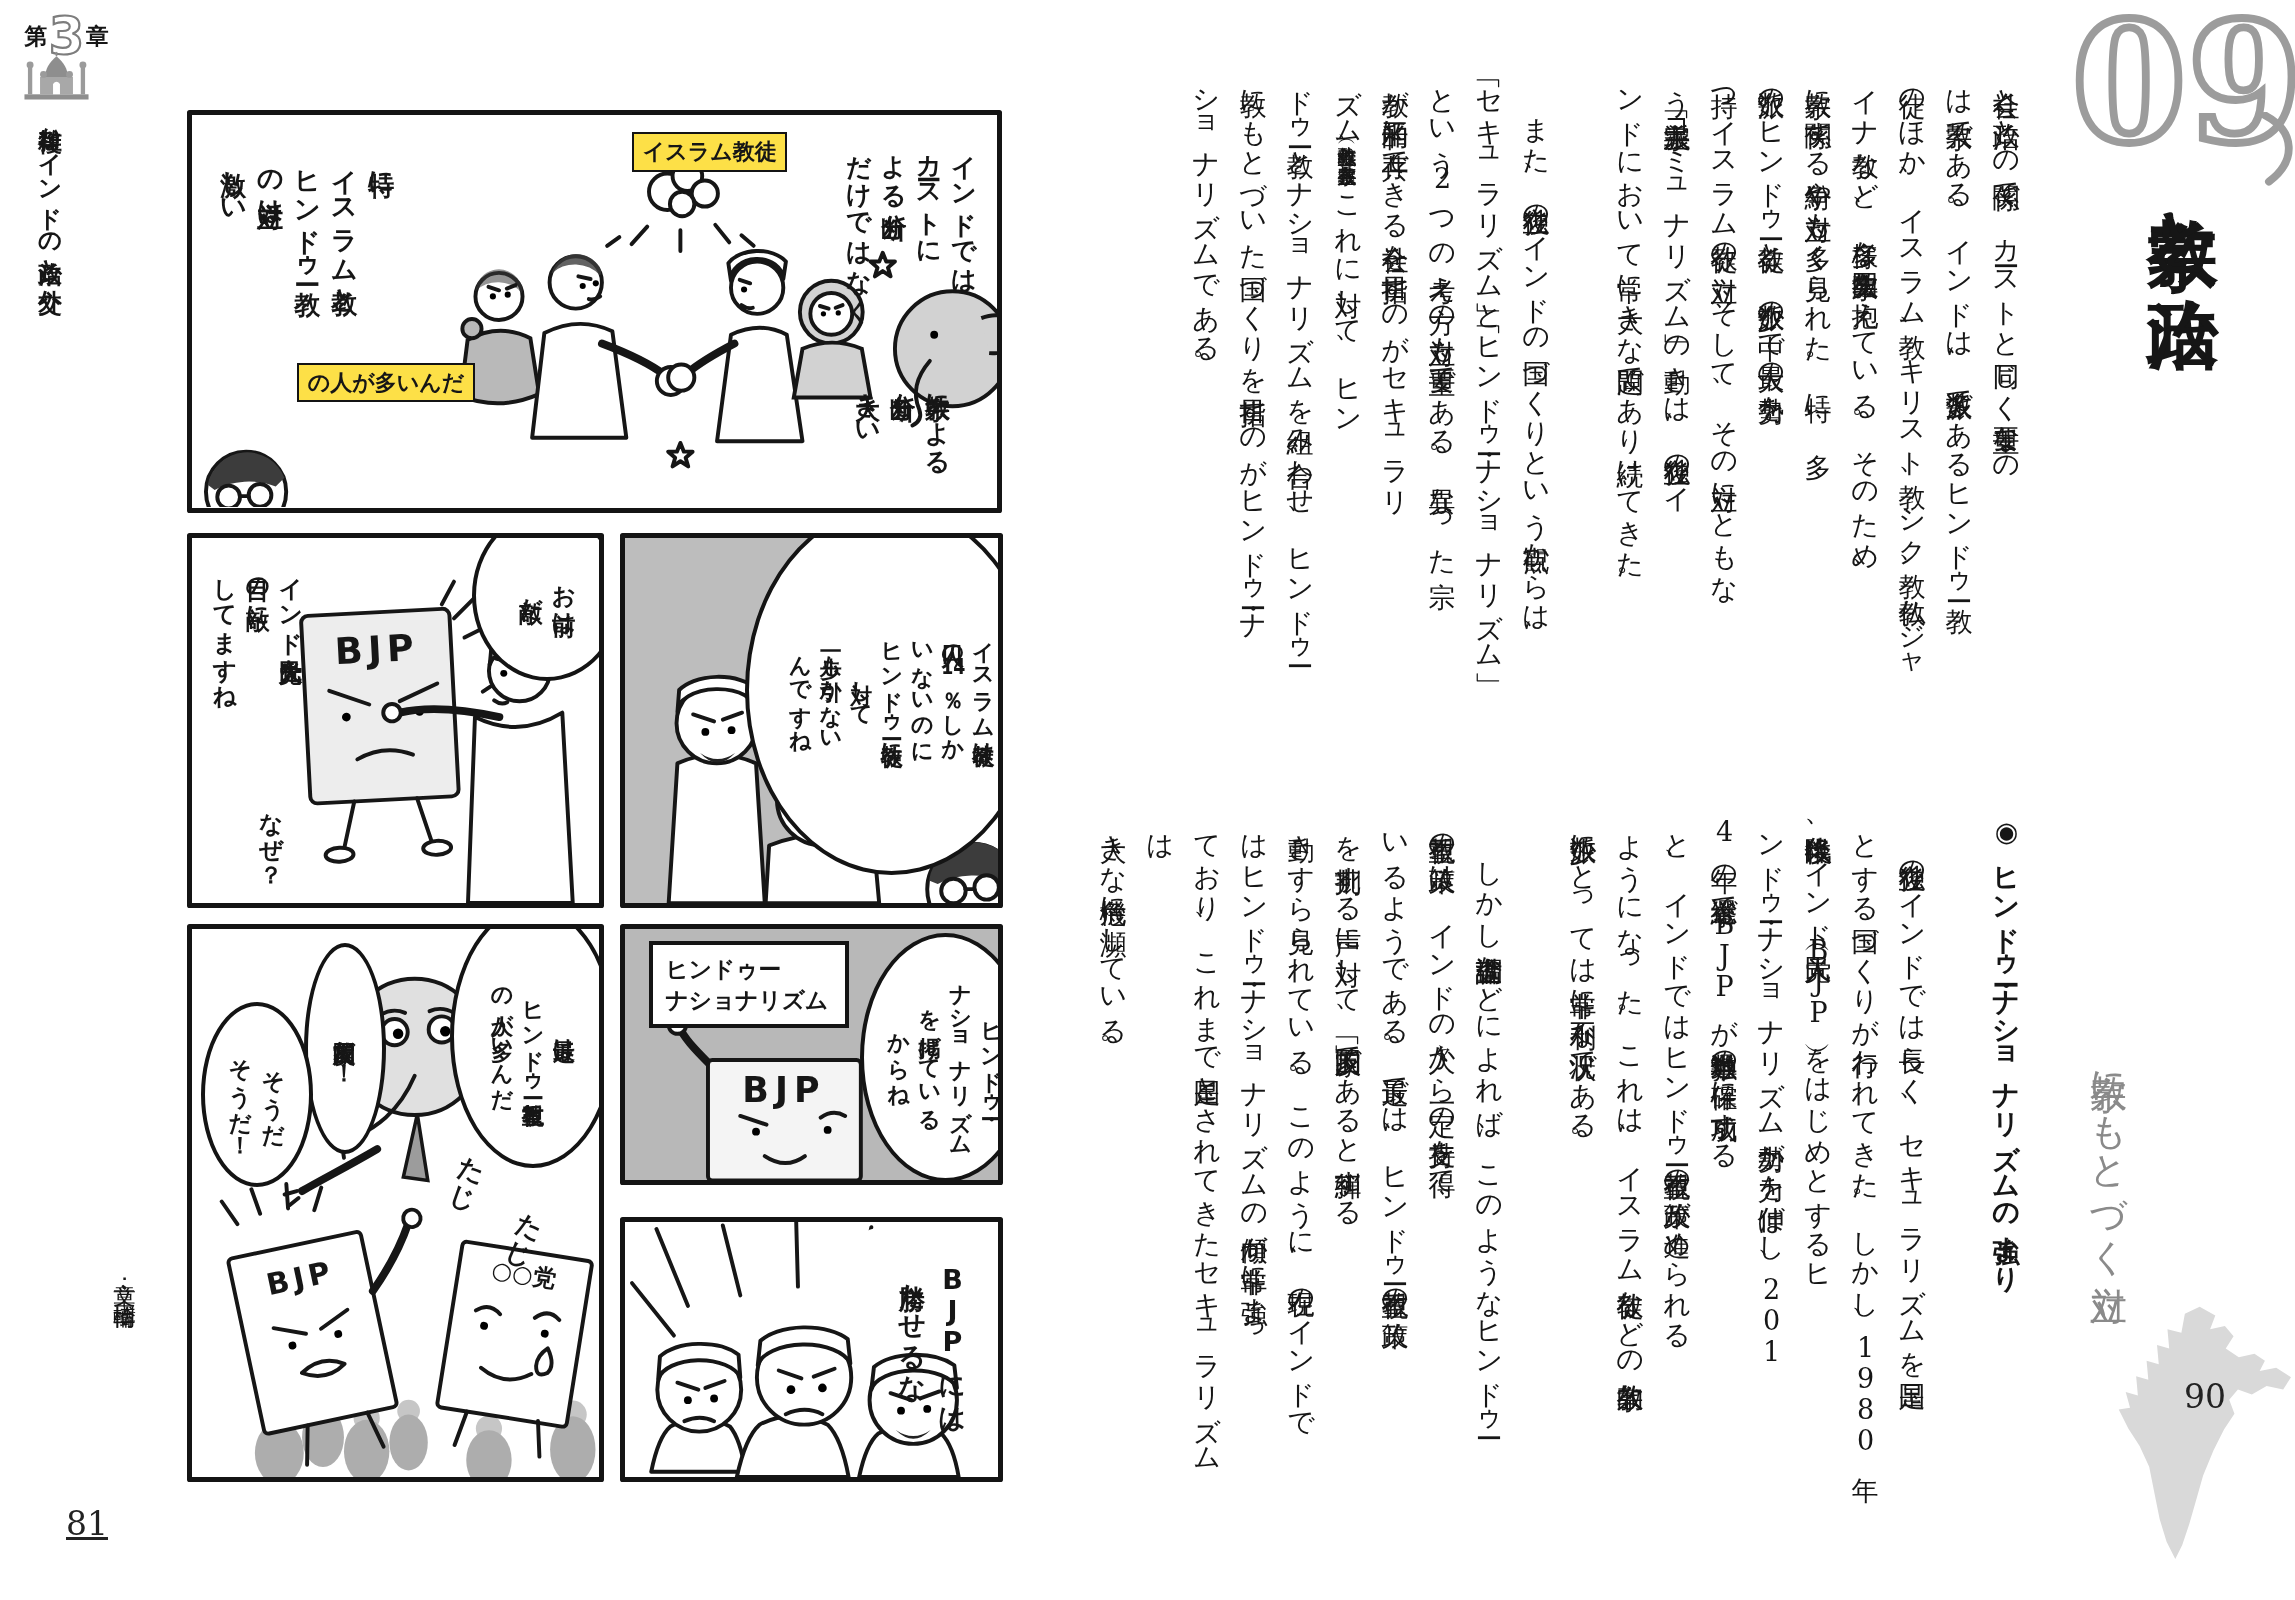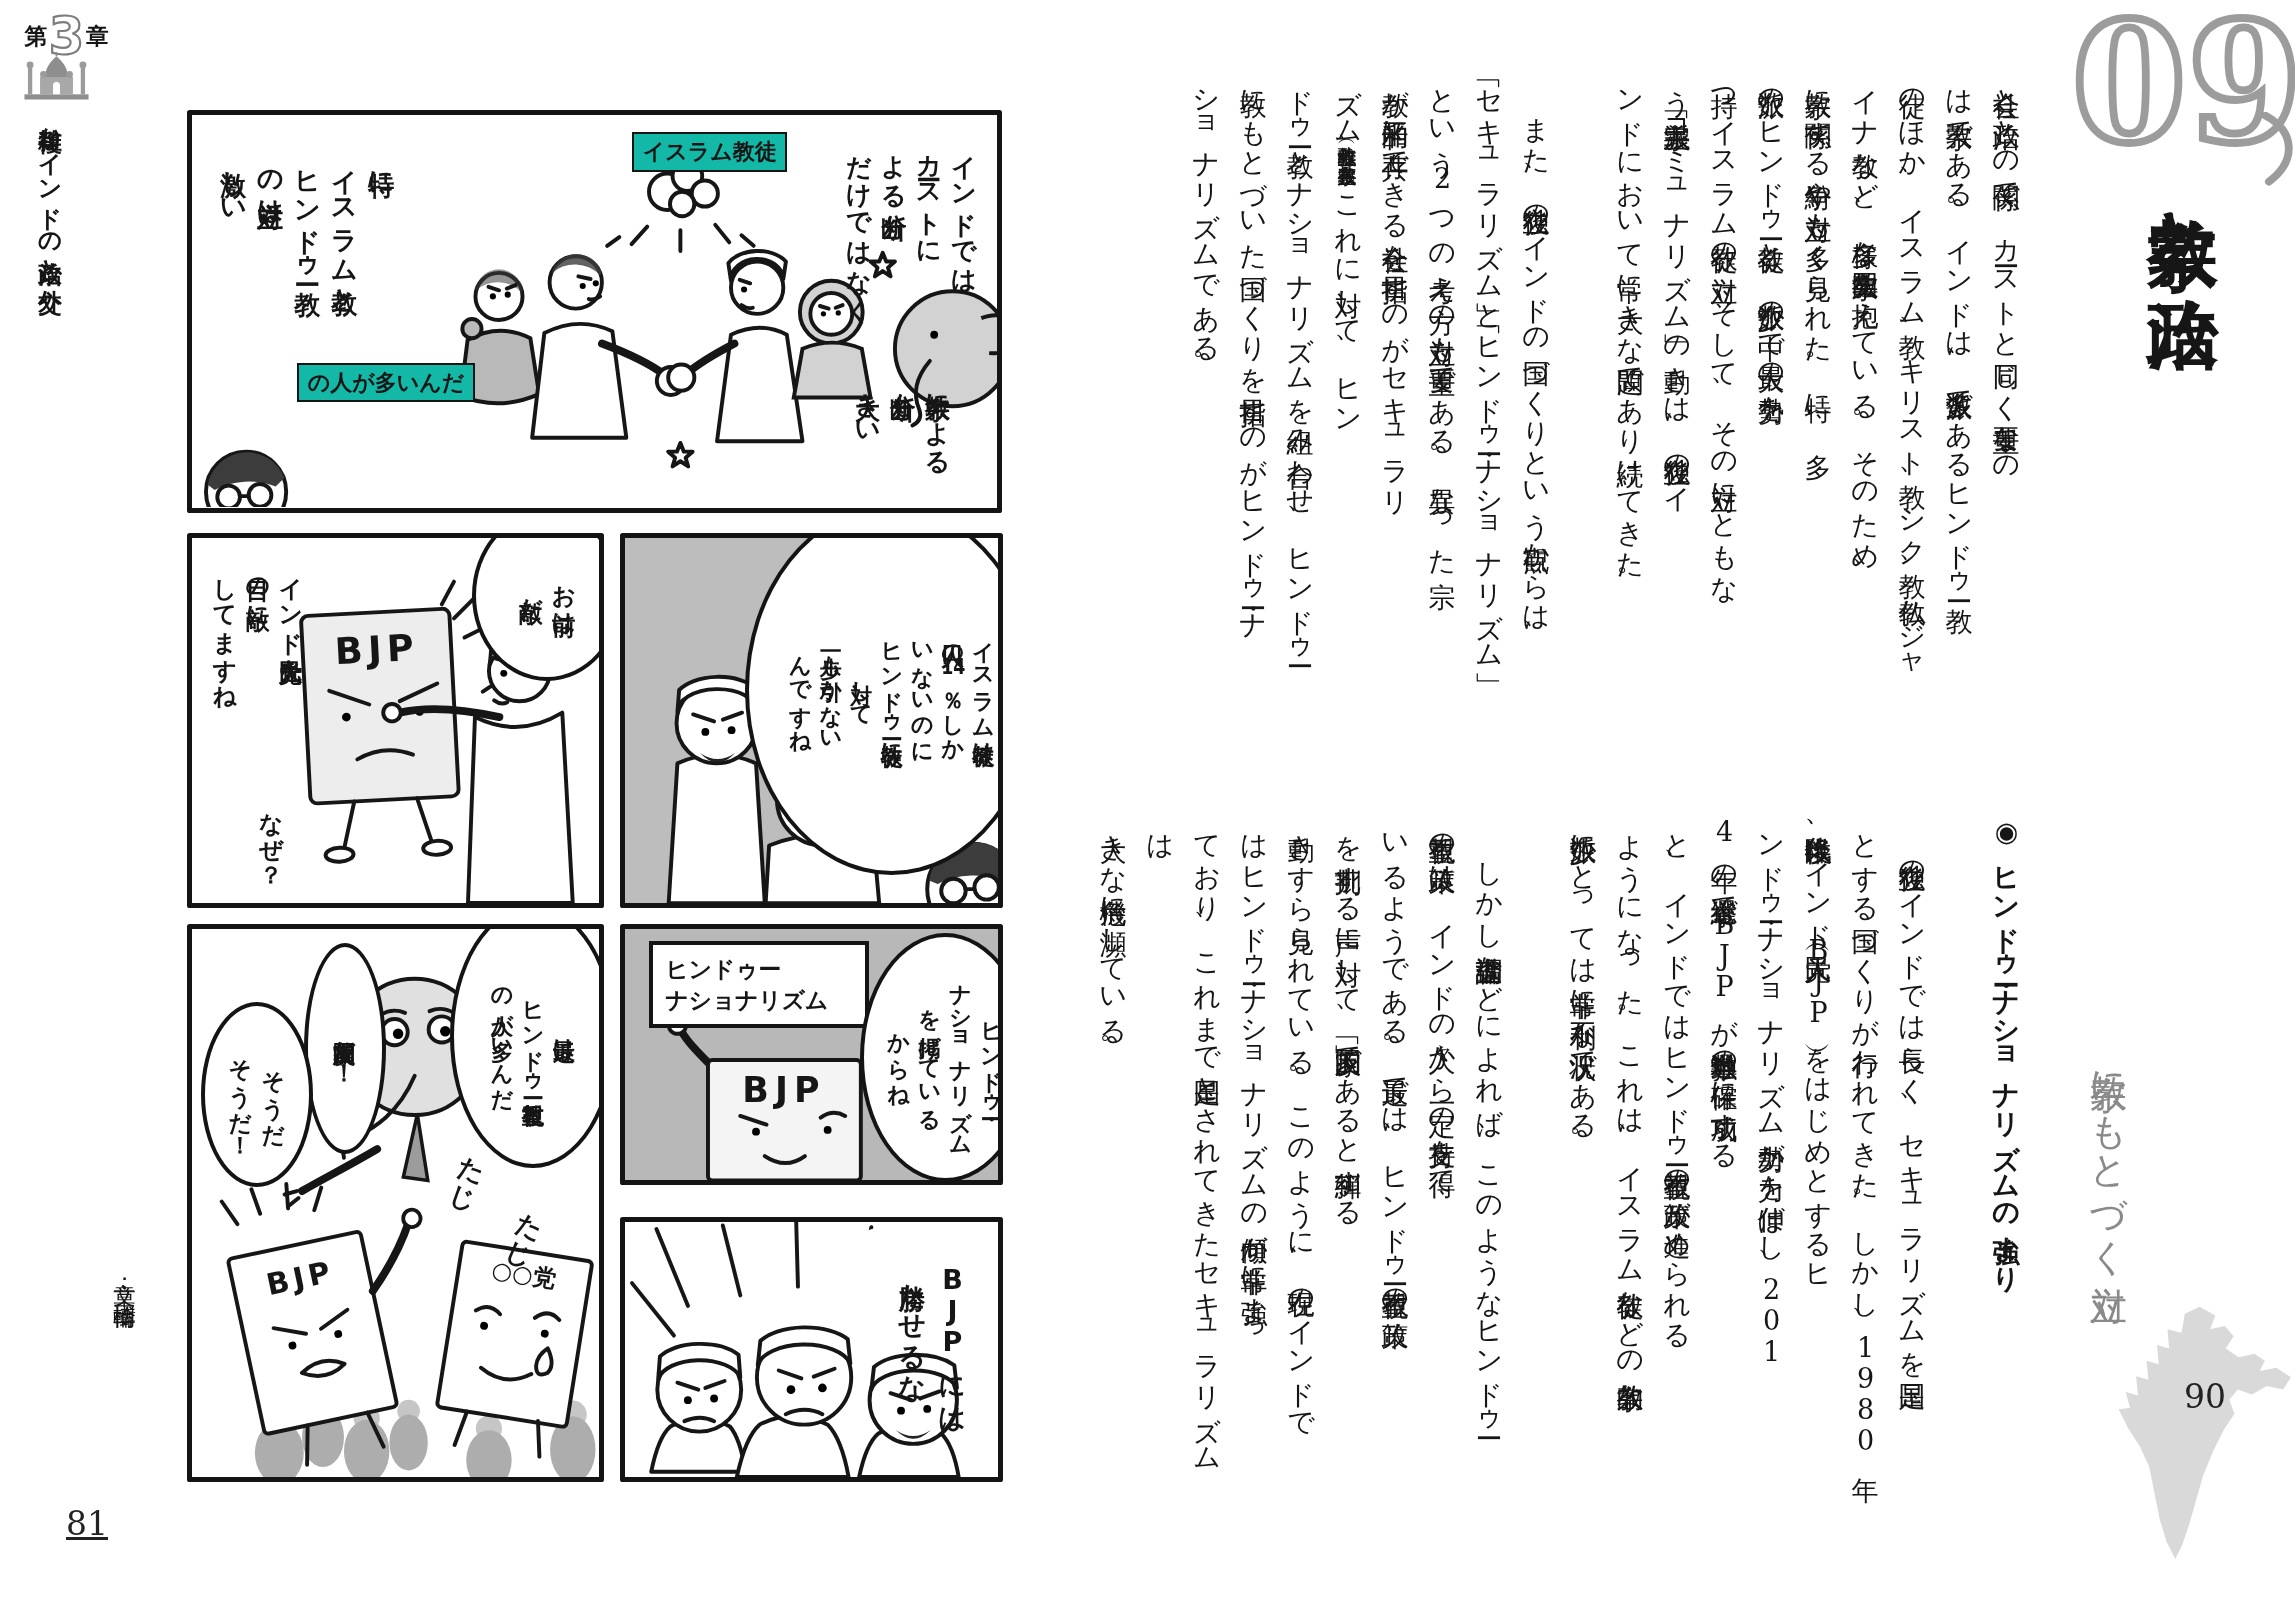--- a/index.html
+++ b/index.html
@@ -52,21 +52,21 @@
   .ln { fill:none; stroke:#161616; stroke-width:4.5; stroke-linecap:round; stroke-linejoin:round; }
   .lnT { fill:none; stroke:#161616; stroke-width:9; stroke-linecap:round; }
   .fw { fill:#fff; stroke:#161616; stroke-width:4.5; stroke-linejoin:round; }
   .fgr { fill:#b9b9b9; stroke:#161616; stroke-width:4.5; }
   .fg2 { fill:#d2d2d2; stroke:#161616; stroke-width:4.5; }
   .dk { fill:#3c3c3c; }
   .svgtxt { font-family:"DejaVu Sans","Liberation Sans",sans-serif; font-weight:700; fill:#161616; }
   .bubble { position:absolute; background:#fff; border:4.4px solid #141414; border-radius:50%;
     display:flex; align-items:center; justify-content:center; text-align:center; }
   .mtext { font-weight:600; }
-  .plabel { position:absolute; border:2.6px solid #141414; background:#14b8a6; padding:2.6px 8.7px;
+  .plabel { position:absolute; border:2.6px solid #141414; background:#fde047; padding:2.6px 8.7px;
     font-size:22px; font-weight:600; }
   .sfx { transform-origin:center; font-weight:700; }
 </style>
 </head>
 <body>
 
 <div class="abs issue-num">09</div>
 <svg class="abs issue-tail" width="40" height="75" viewBox="0 0 46 86">
   <path d="M4,4 C38,22 40,56 8,80" fill="none" stroke="#9c9c9c" stroke-width="9" stroke-linecap="round"></path>
 </svg>
@@ -373,21 +373,21 @@
       <path class="lnT" d="M262,164 C284,144 296,132 302,120"></path>
         <circle class="fw" cx="306" cy="114" r="10"></circle>
       <rect class="fw" x="95" y="150" width="175" height="138" rx="5" style="fill:#f4f4f4"></rect>
       <text class="svgtxt" x="182" y="198" font-size="40" letter-spacing="7" text-anchor="middle">BJP</text>
       <path class="ln" d="M132,214 L162,224 M224,216 q14,-10 28,-2"></path>
       <circle cx="150" cy="232" r="4.5"></circle>
         <circle cx="232" cy="230" r="4.5"></circle>
       <path class="ln" d="M160,260 q24,16 46,0"></path>
     </g>
   </svg>
-  <div class="abs" style="left:24.4px; top:12.2px; width:220px; height:87px; background:#fff; border:4.4px solid #141414; padding:8.7px 12.2px; font-size:22.7px; font-weight:600; line-height:31px;">
+  <div class="abs" style="left:24.4px; top:12.2px; width:200px; height:87px; background:#fff; border:4.4px solid #141414; padding:8.7px 12.2px; font-size:22.7px; font-weight:600; line-height:31px;">
     <div>ヒンドゥー</div>
     <div>ナショナリズム</div>
   </div>
   <div class="bubble" style="right:-33px; top:3.5px; width:171px; height:249px;">
     <span class="vtext mtext" style="font-size:22px; line-height:31px;">ヒンドゥー・
 ナショナリズム
 を掲げている
 からね</span>
   </div>
 </div>

